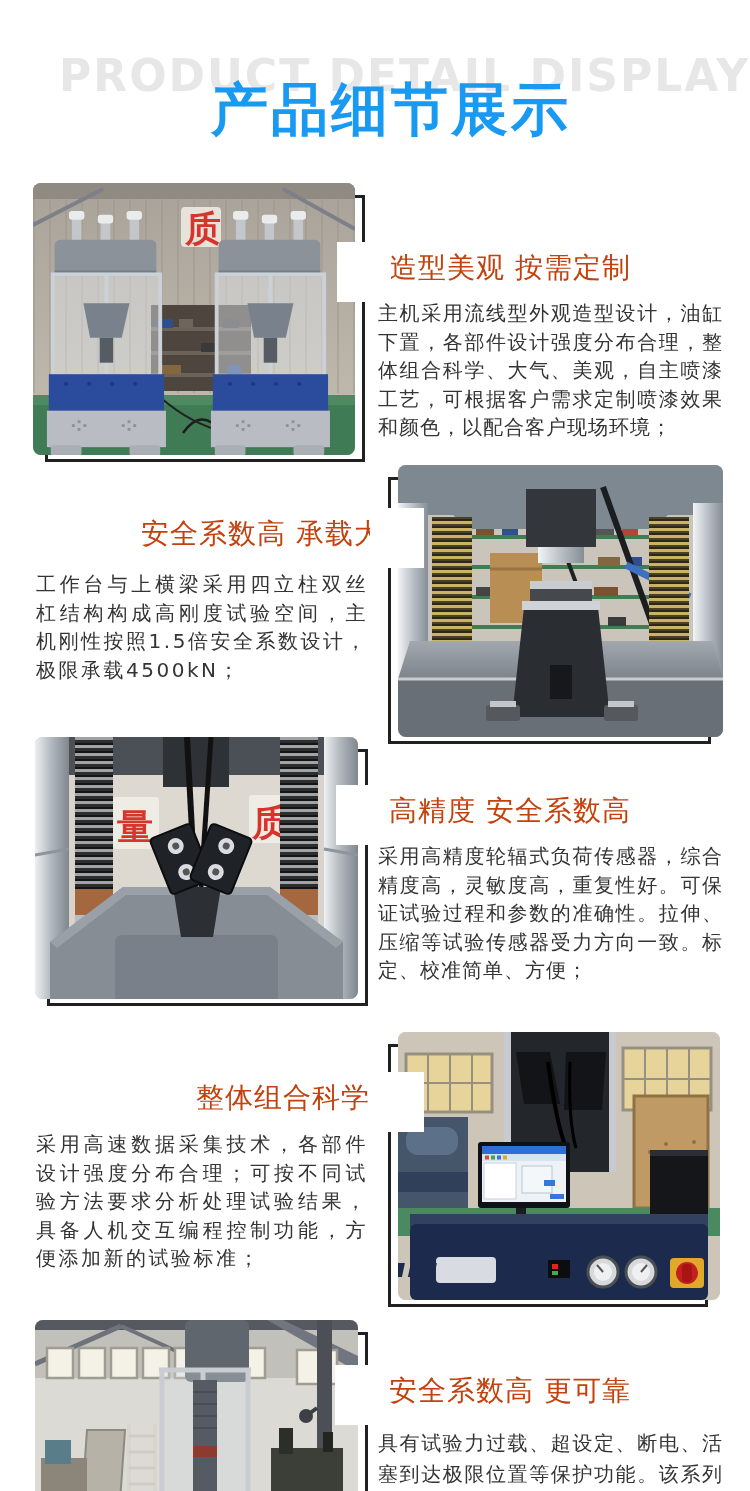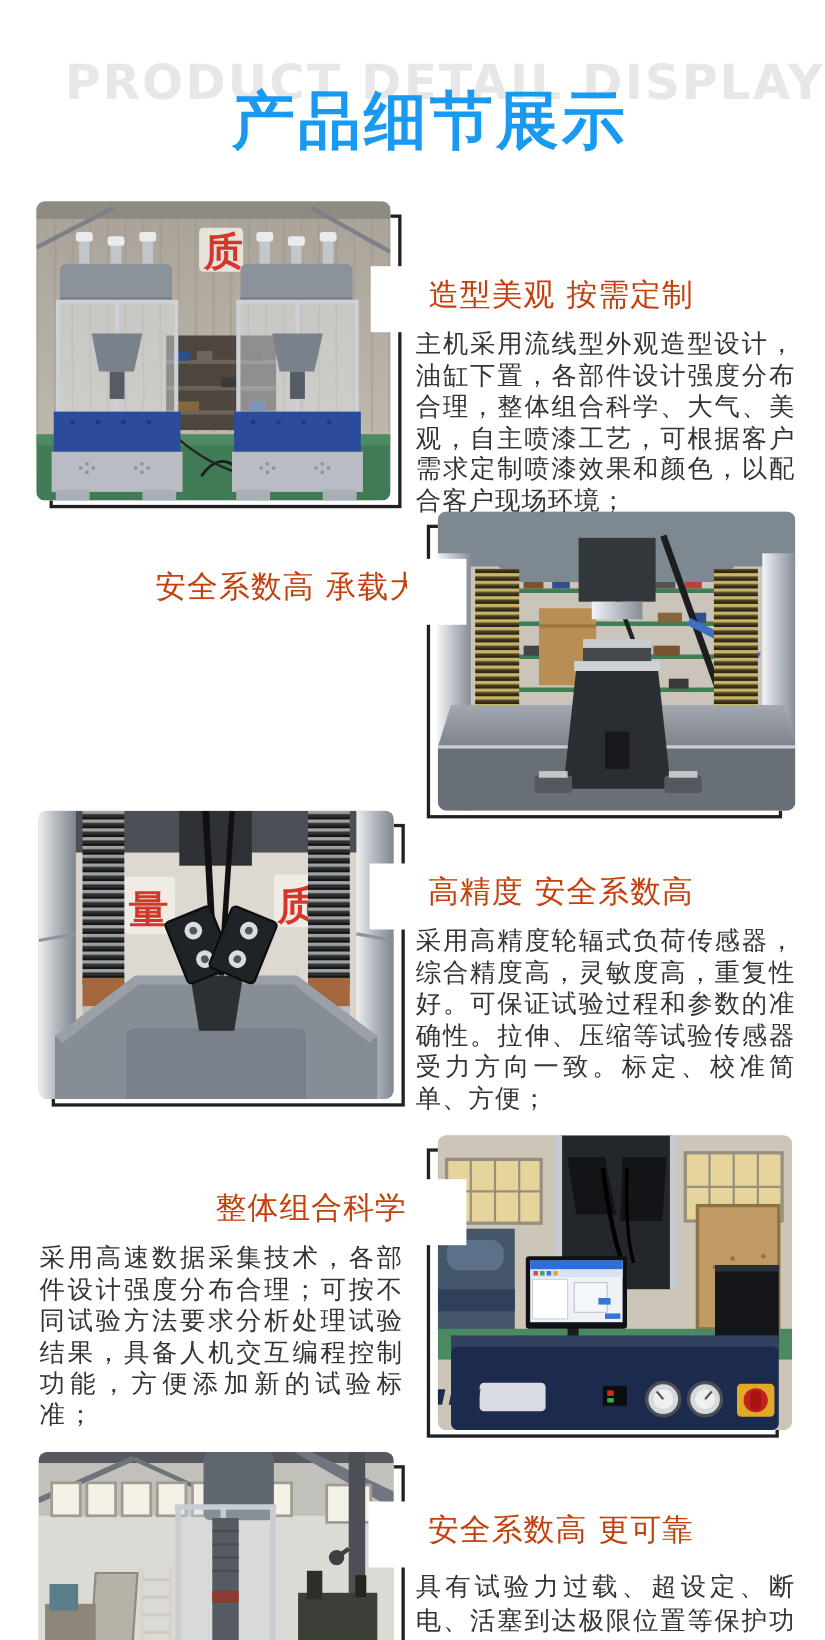--- a/index.html
+++ b/index.html
@@ -19,21 +19,21 @@
   .photo svg{display:block;width:100%;height:100%;}
   
   .badge{position:absolute;width:34px;height:34px;background:#1788e0;color:#fff;
          font-size:22px;font-weight:700;display:flex;align-items:center;justify-content:center;
          z-index:3;line-height:1;}
   .badge::before{content:"";position:absolute;left:-8px;top:-10px;right:-12px;bottom:-16px;
          background:#fff;z-index:-1;}
   
   .sec-h{position:absolute;font-size:28px;font-weight:400;color:#c2410c;letter-spacing:1px;
          white-space:nowrap;z-index:2;}
-  .sec-b{position:absolute;font-size:23px;color:#343434;line-height:28.5px;
+  .sec-b{position:absolute;font-size:20px;color:#343434;line-height:28.5px;
          text-align:justify;z-index:2;letter-spacing:1px;}
   .sec-b.wide{letter-spacing:2.5px;}
   #b5txt{line-height:31px;}
   
   .redchar{font-size:36px;font-weight:700;fill:#d5352a;font-family:"DejaVu Sans",sans-serif;}
 </style>
 </head>
 <body>
 
 <div class="page">
@@ -151,20 +151,21 @@
   <div class="badge" style="left:345px;top:252px">
     <span>1</span>
   </div>
   <div class="sec-h" style="left:389px;top:249px">造型美观 按需定制</div>
   <div class="sec-b" style="left:378px;top:299px;width:345px">主机采用流线型外观造型设计，油缸下置，各部件设计强度分布合理，整体组合科学、大气、美观，自主喷漆工艺，可根据客户需求定制喷漆效果和颜色，以配合客户现场环境；</div>
 
   <div class="sec-h" style="right:367px;top:515px">安全系数高 承载大</div>
   <div class="badge" style="left:378px;top:518px">
     <span>2</span>
   </div>
+  <div class="sec-b wide" style="left:36px;top:570px;width:332px">工作台与上横梁采用四立柱双丝杠结构构成高刚度试验空间，主机刚性按照1.5倍安全系数设计，极限承载4500kN；</div>
   <div class="photo-wrap" style="left:398px;top:465px;width:325px;height:272px" aria-label="四立柱双丝杠高刚度试验空间特写">
     <div class="frame frame-l"></div>
     <div class="photo">
       <svg viewBox="0 0 325 272">
         <defs>
           <linearGradient id="s2chr" x1="0" y1="0" x2="1" y2="0">
             <stop offset="0" stop-color="#f2f4f6"></stop>
               <stop offset=".5" stop-color="#b9bfc6"></stop>
               <stop offset="1" stop-color="#868d95"></stop>
           </linearGradient>

